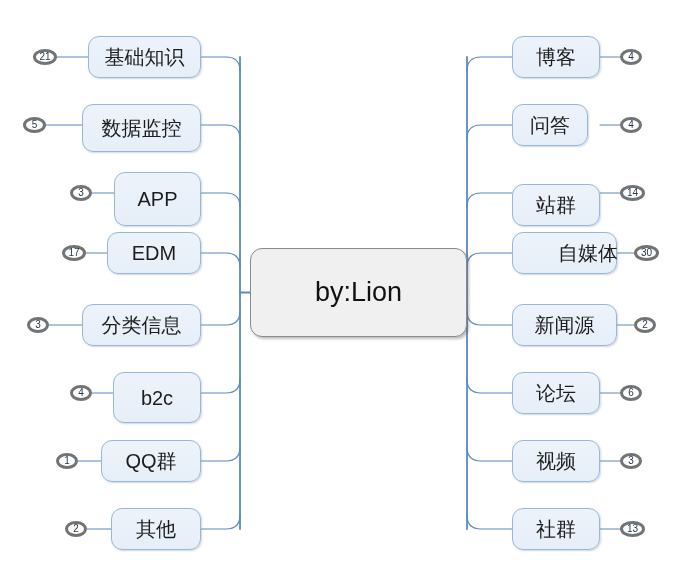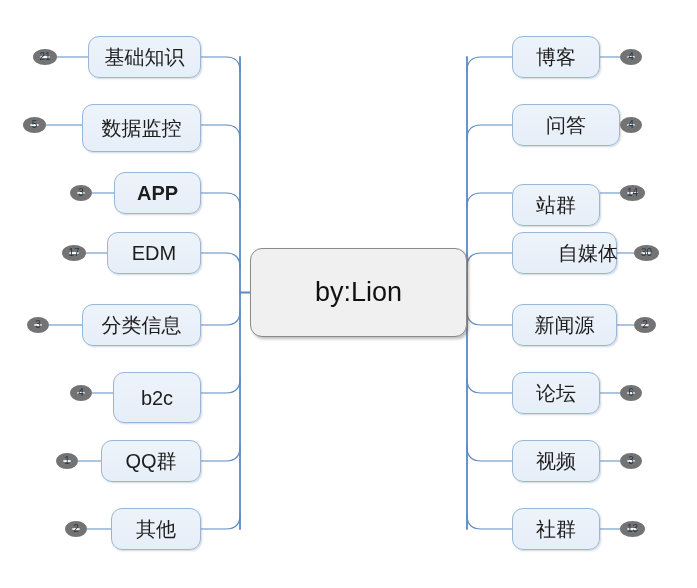--- a/index.html
+++ b/index.html
@@ -19,21 +19,21 @@
   .root-box{
     position:absolute;box-sizing:border-box;
     background:#f0f0f0;border:1.3px solid #8a8a8a;border-radius:12px;
     display:flex;flex-direction:column;align-items:center;justify-content:center;
     color:#111;font-size:27px;line-height:1.22;
     box-shadow:2px 2px 3px rgba(90,90,90,.40);
     white-space:nowrap;
   }
   .badge{
     position:absolute;box-sizing:border-box;
-    border:7px solid #737373;border-radius:50%;
+    border:3px solid #737373;border-radius:50%;
     background:#ffffff;color:#27384a;
     display:flex;align-items:center;justify-content:center;
     font-size:10px;line-height:1;height:16px;
   }
 </style>
 </head>
 <body>
 
 <div id="map">
   <svg id="connectors" viewBox="0 0 697 588">
@@ -76,21 +76,21 @@
     </svg>
   <div id="nodes-layer">
       <div class="node-box" style="left: 88px; top: 36px; width: 113px; height: 42px;">
         <span>基础知识</span>
       </div>
       <div class="badge" style="left: 33px; top: 49px; width: 24px;">21</div>
       <div class="node-box" style="left: 82px; top: 104px; width: 119px; height: 48px;">
         <span>数据监控</span>
       </div>
       <div class="badge" style="left: 23px; top: 117px; width: 23px;">5</div>
-      <div class="node-box" style="left: 114px; top: 172px; width: 87px; height: 42px; font-weight: bold;">
+      <div class="node-box" style="left: 114px; top: 172px; width: 87px; height: 54px;">
         <span>APP</span>
       </div>
       <div class="badge" style="left: 70px; top: 185px; width: 22px;">3</div>
       <div class="node-box" style="left: 107px; top: 232px; width: 94px; height: 42px;">
         <span>EDM</span>
       </div>
       <div class="badge" style="left: 62px; top: 245px; width: 24px;">17</div>
       <div class="node-box" style="left: 82px; top: 304px; width: 119px; height: 42px;">
         <span>分类信息</span>
       </div>
@@ -104,21 +104,21 @@
       </div>
       <div class="badge" style="left: 56px; top: 453px; width: 22px;">1</div>
       <div class="node-box" style="left: 111px; top: 508px; width: 90px; height: 42px;">
         <span>其他</span>
       </div>
       <div class="badge" style="left: 65px; top: 521px; width: 22px;">2</div>
       <div class="node-box" style="left: 512px; top: 36px; width: 88px; height: 42px;">
         <span>博客</span>
       </div>
       <div class="badge" style="left: 620px; top: 49px; width: 22px;">4</div>
-      <div class="node-box" style="left: 512px; top: 104px; width: 108px; height: 42px;">
+      <div class="node-box" style="left: 512px; top: 104px; width: 76px; height: 42px;">
         <span>问答</span>
       </div>
       <div class="badge" style="left: 620px; top: 117px; width: 22px;">4</div>
       <div class="node-box" style="left: 512px; top: 184px; width: 88px; height: 42px;">
         <span>站群</span>
       </div>
       <div class="badge" style="left: 620px; top: 185px; width: 25px;">14</div>
       <div class="node-box" style="left: 512px; top: 232px; width: 105px; height: 42px; padding-left: 47px;">
         <span>自媒体</span>
       </div>

